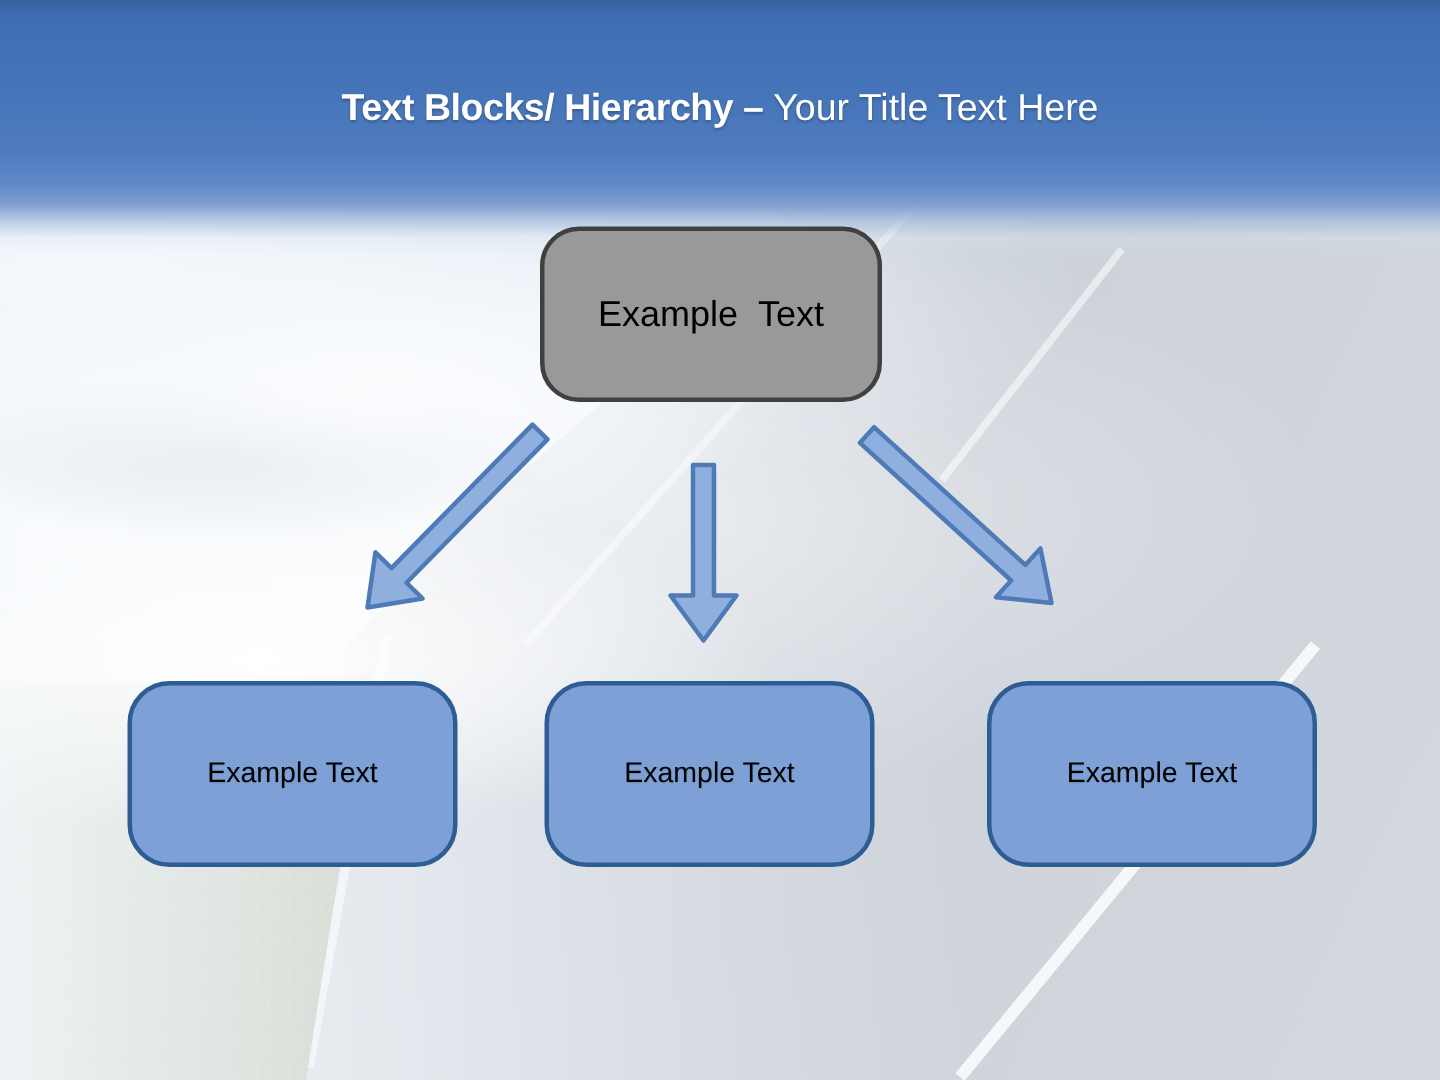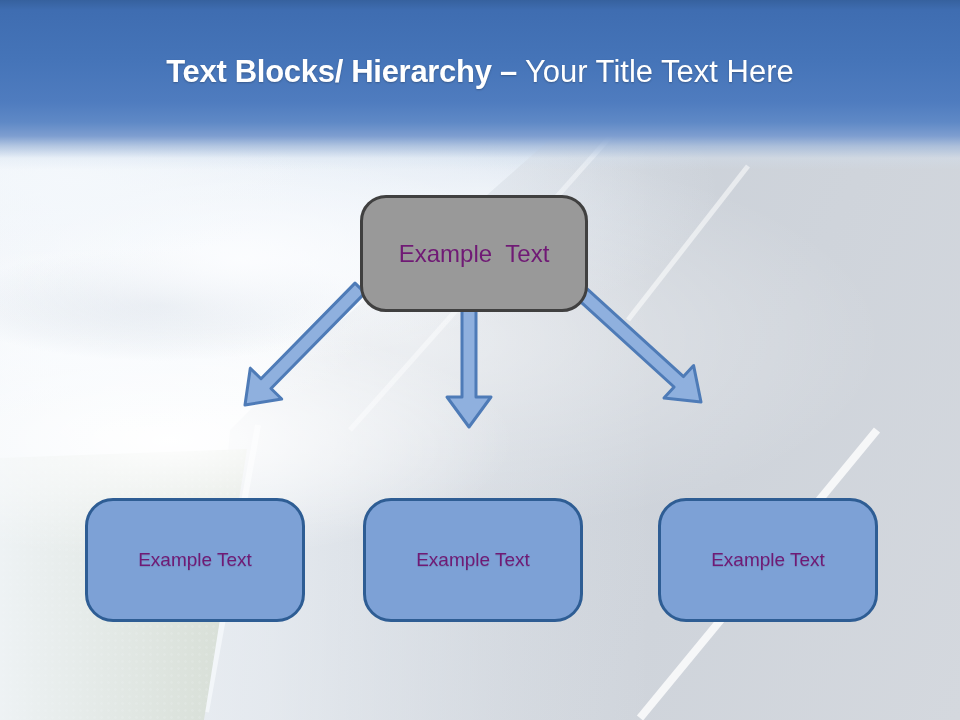--- a/index.html
+++ b/index.html
@@ -36,30 +36,30 @@
       radial-gradient(ellipse 620px 260px at 420px 340px,rgba(255,255,255,.5),rgba(255,255,255,0) 75%),
       linear-gradient(90deg,rgba(242,246,250,.95) 0,rgba(242,246,250,.65) 28%,rgba(242,246,250,.22) 52%,rgba(242,246,250,0) 68%);
   }
   
   .title-band{
     position:absolute;left:0;top:0;width:960px;height:170px;
     background:linear-gradient(180deg,#36619e 0%,#3f6db1 6%,#4574b8 35%,#4f7cbf 60%,#5f89c6 72%,#7e9ed0 80%,rgba(160,184,218,.75) 86%,rgba(210,224,240,.32) 93%,rgba(240,245,250,0) 100%);
   }
   .slide-title{
     position:absolute;left:0;top:52px;width:100%;
-    text-align:center;color:#ffffff;font-size:31px;line-height:40px;
+    text-align:center;color:#ffffff;font-size:25px;line-height:40px;
     text-shadow:0 1px 2px rgba(0,0,0,.25);
     white-space:nowrap;
   }
   .slide-title .bold{font-weight:700;letter-spacing:-.3px;}
   .slide-title .regular{font-weight:400;}
   
   .node{
     position:absolute;display:flex;align-items:center;justify-content:center;
-    box-sizing:border-box;color:#701a75;text-align:center;margin-top:44px;
+    box-sizing:border-box;color:#000000;text-align:center;
   }
   .node-root{
     left:360px;top:151px;width:228px;height:117px;
     background:#999999;border:3px solid #404040;border-radius:26px;
     font-size:24px;word-spacing:7px;
   }
   .node-child{
     width:220px;height:124px;top:454px;
     background:#7da1d6;border:3px solid #2e5d94;border-radius:28px;
     font-size:19px;text-shadow:0 1px 1px rgba(0,0,0,.12);

